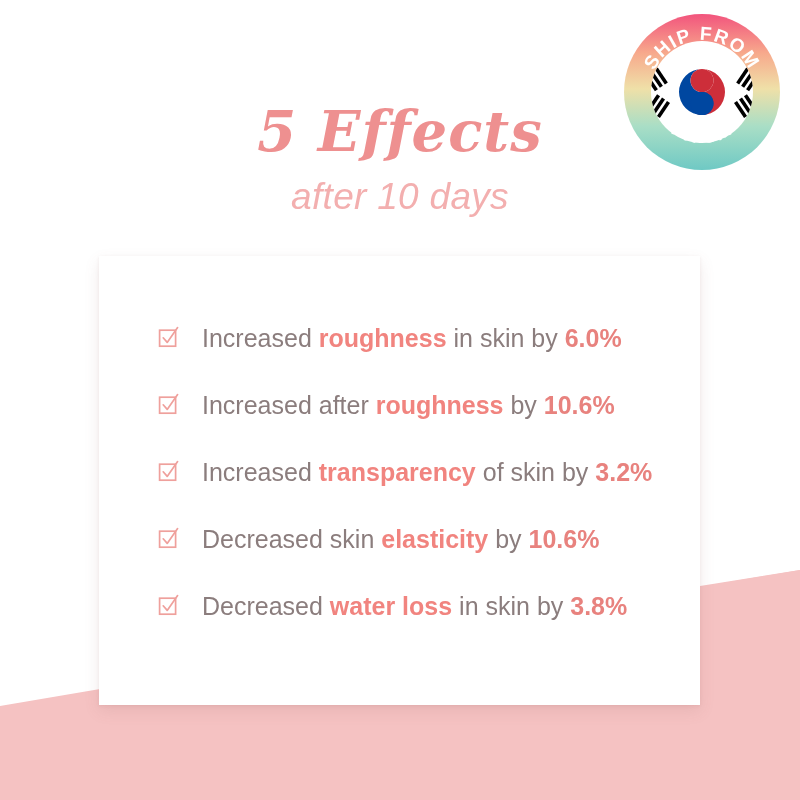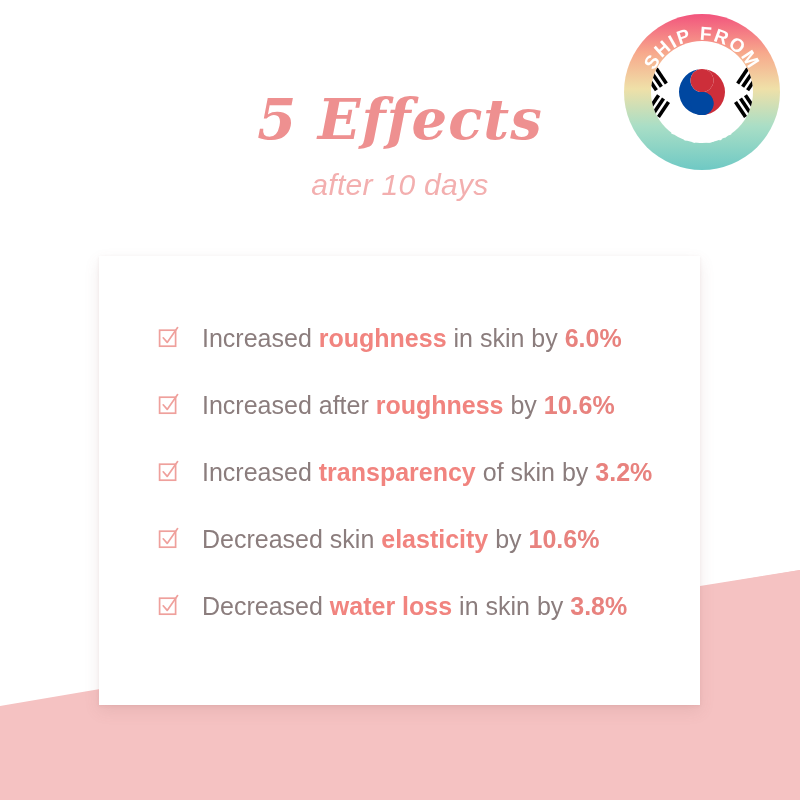--- a/index.html
+++ b/index.html
@@ -29,40 +29,40 @@
   .badge {
     position:absolute;
     left:622px; top:12px;
     width:160px; height:160px;
     z-index:4;
   }
 
   
   .heading {
     position:absolute;
-    left:0; top:88px;
+    left:0; top:100px;
     width:800px;
     text-align:center;
     z-index:3;
   }
   .heading-title {
     font-family:"DejaVu Serif", serif;
     font-style:italic;
     font-weight:bold;
     font-size:56px;
     line-height:62px;
     color:#EE9090;
     letter-spacing:1px;
   }
   .heading-sub {
     margin-top:18px;
     font-family:"Liberation Sans", sans-serif;
     font-style:italic;
     font-weight:normal;
-    font-size:30px;
+    font-size:37px;
     line-height:34px;
     color:#F3AFAF;
     letter-spacing:0.3px;
   }
 
   
   .card {
     position:absolute;
     left:99px; top:256px;
     width:601px; height:449px;

